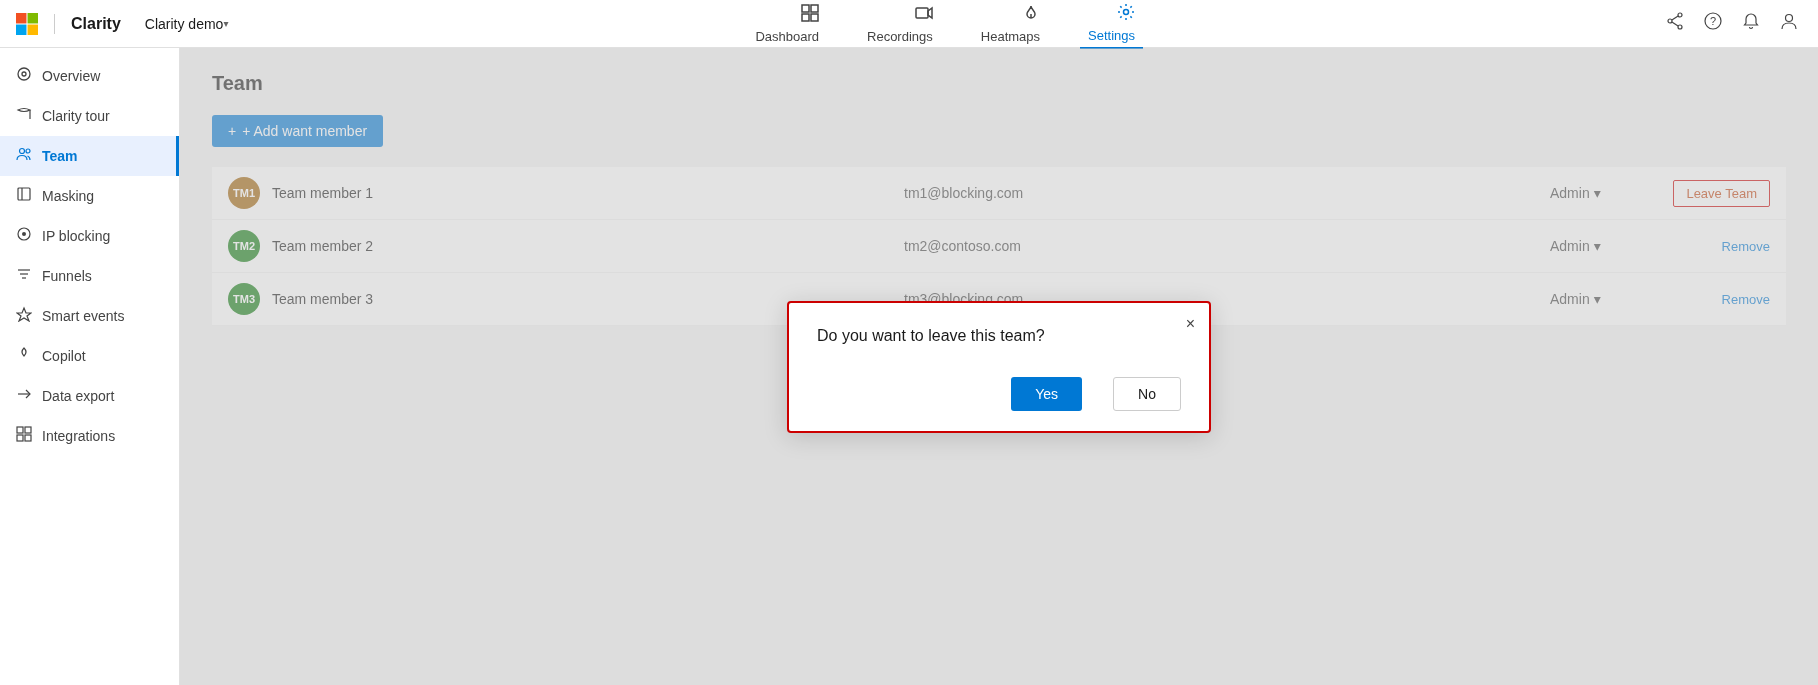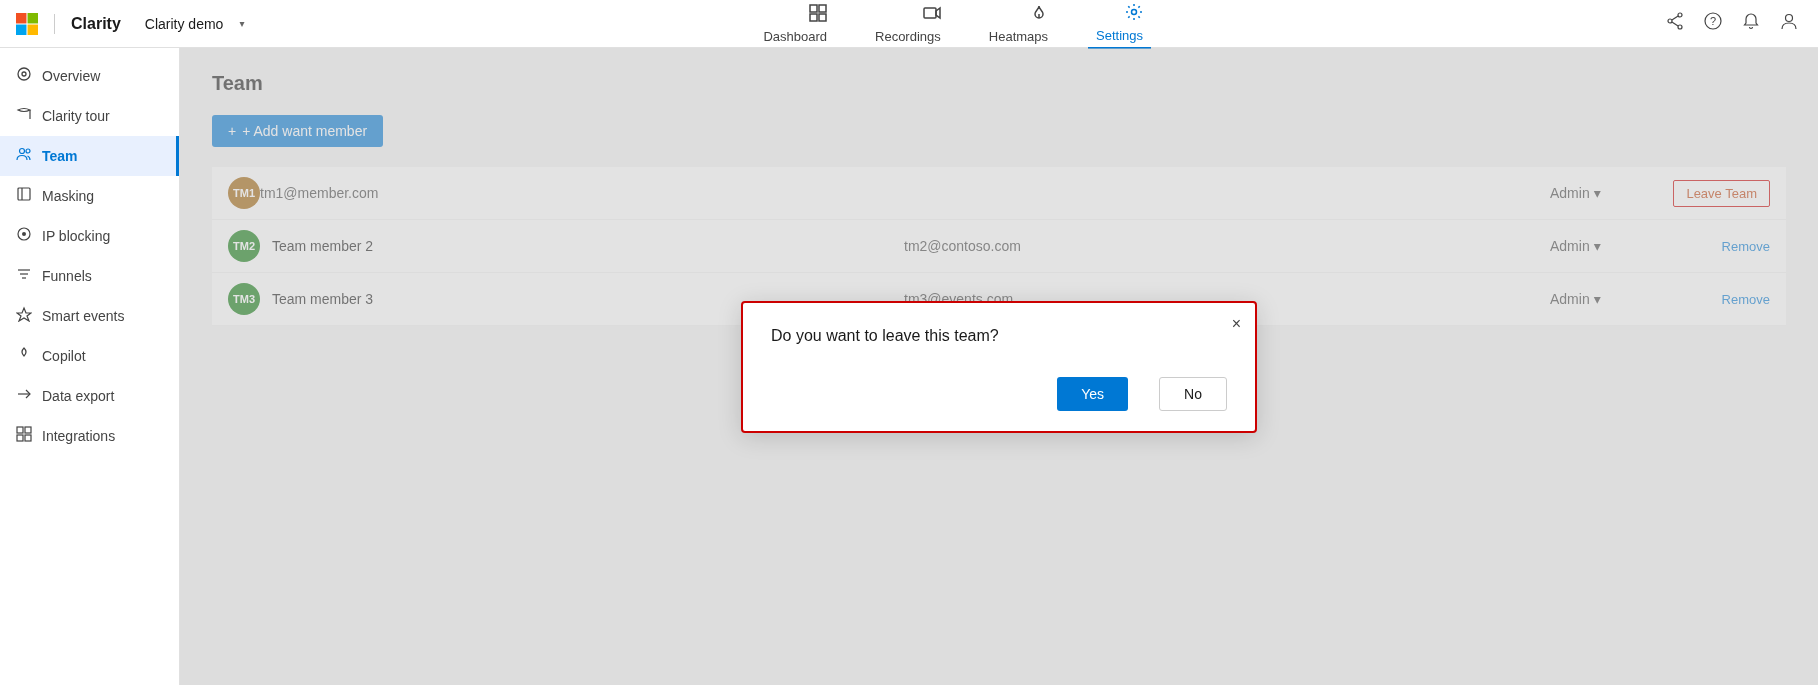--- a/index.html
+++ b/index.html
@@ -9,21 +9,21 @@
     .topbar {
       display: flex; align-items: center; background: #fff;
       height: 48px; padding: 0 16px; border-bottom: 1px solid #e0e0e0;
       position: relative; z-index: 10;
     }
     .topbar-left { display: flex; align-items: center; gap: 8px; min-width: 200px; }
     .ms-logo { display: flex; align-items: center; }
     .ms-logo svg { width: 22px; height: 22px; }
     .topbar-divider { width: 1px; height: 20px; background: #ccc; margin: 0 8px; }
     .clarity-brand { font-size: 16px; font-weight: 600; color: #1a1a1a; }
-    .project-selector { display: flex; align-items: center; gap: 16px; margin-left: 16px; cursor: pointer; color: #1a1a1a; font-size: 14px; }
+    .project-selector { display: flex; align-items: center; gap: 0; margin-left: 16px; cursor: pointer; color: #1a1a1a; font-size: 14px; }
     .project-selector .chevron { font-size: 10px; color: #666; }
 
     .topbar-center { display: flex; align-items: center; gap: 32px; flex: 1; justify-content: center; }
     .nav-item { display: flex; flex-direction: column; align-items: flex-end; gap: 2px; cursor: pointer; color: #444; font-size: 13px; padding: 4px 8px; text-decoration: none; }
     .nav-item .nav-icon { font-size: 18px; }
     .nav-item.active { color: #0078d4; border-bottom: 2px solid #0078d4; }
 
     .topbar-right { display: flex; align-items: center; gap: 12px; min-width: 120px; justify-content: flex-end; }
     .topbar-right .icon-btn { cursor: pointer; font-size: 18px; color: #444; background: none; border: none; padding: 4px; }
 
@@ -59,21 +59,21 @@
 
     
     .modal-overlay {
       position: absolute; top: 0; left: 0; right: 0; bottom: 0;
       background: rgba(200, 200, 200, 0.5);
       display: flex; align-items: center; justify-content: center;
       z-index: 100;
     }
     .modal {
       background: #fff; border: 2.5px solid #c00; border-radius: 4px;
-      width: 516px; padding: 24px 28px 20px;
+      width: 424px; padding: 24px 28px 20px;
       box-shadow: 0 4px 24px rgba(0,0,0,0.15);
       position: relative;
     }
     .modal-title { font-size: 16px; font-weight: 400; color: #1a1a1a; margin-bottom: 32px; }
     .modal-close { position: absolute; top: 12px; right: 14px; background: none; border: none; font-size: 16px; cursor: pointer; color: #444; }
     .modal-buttons { display: flex; justify-content: flex-end; gap: 10px; }
     .btn-yes { background: #0078d4; color: #fff; border: none; padding: 8px 24px; font-size: 14px; border-radius: 3px; cursor: pointer; }
     .btn-no { background: #fff; color: #1a1a1a; border: 1px solid #ccc; padding: 8px 24px; font-size: 14px; border-radius: 3px; cursor: pointer; margin-left: 21px; }
   </style>
 </head>
@@ -272,21 +272,22 @@
       <span>+</span>
       <span>+ Add want member</span>
     </button>
 
     <div>
 
       <div class="team-row">
         <div class="member-avatar" style="background:#a16207;">
           <span>TM1</span>
         </div>
-        <div class="member-email">tm1@member.com</div>
+        <div class="member-name">Team member 1</div>
+        <div class="member-email">tm1@blocking.com</div>
         <div class="member-role">
           <span>Admin</span>
           <span>▾</span>
         </div>
         <div class="member-action">
           <button class="leave-team-btn">Leave Team</button>
         </div>
       </div>
 
       <div class="team-row">
@@ -302,21 +303,21 @@
         <div class="member-action">
           <button class="remove-link">Remove</button>
         </div>
       </div>
 
       <div class="team-row">
         <div class="member-avatar" style="background:#107c10;">
           <span>TM3</span>
         </div>
         <div class="member-name">Team member 3</div>
-        <div class="member-email">tm3@events.com</div>
+        <div class="member-email">tm3@blocking.com</div>
         <div class="member-role">
           <span>Admin</span>
           <span>▾</span>
         </div>
         <div class="member-action">
           <button class="remove-link">Remove</button>
         </div>
       </div>
     </div>
 

